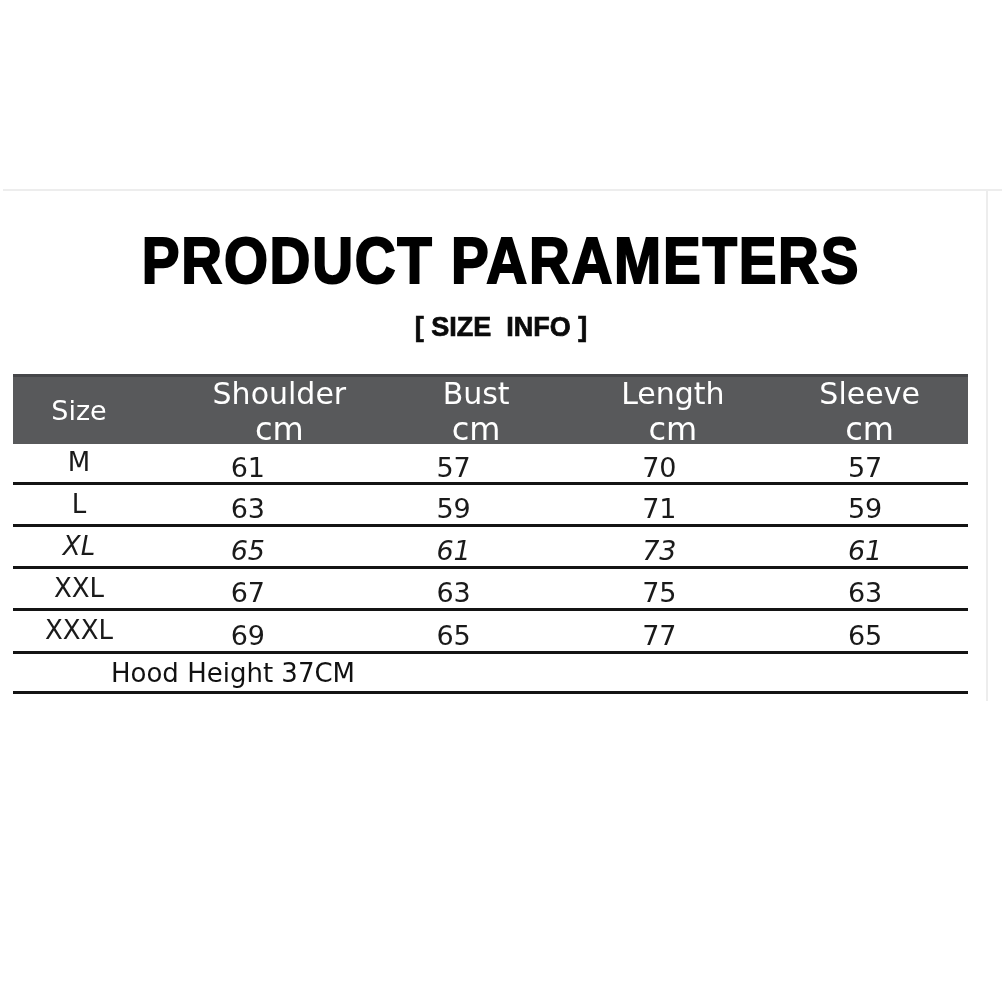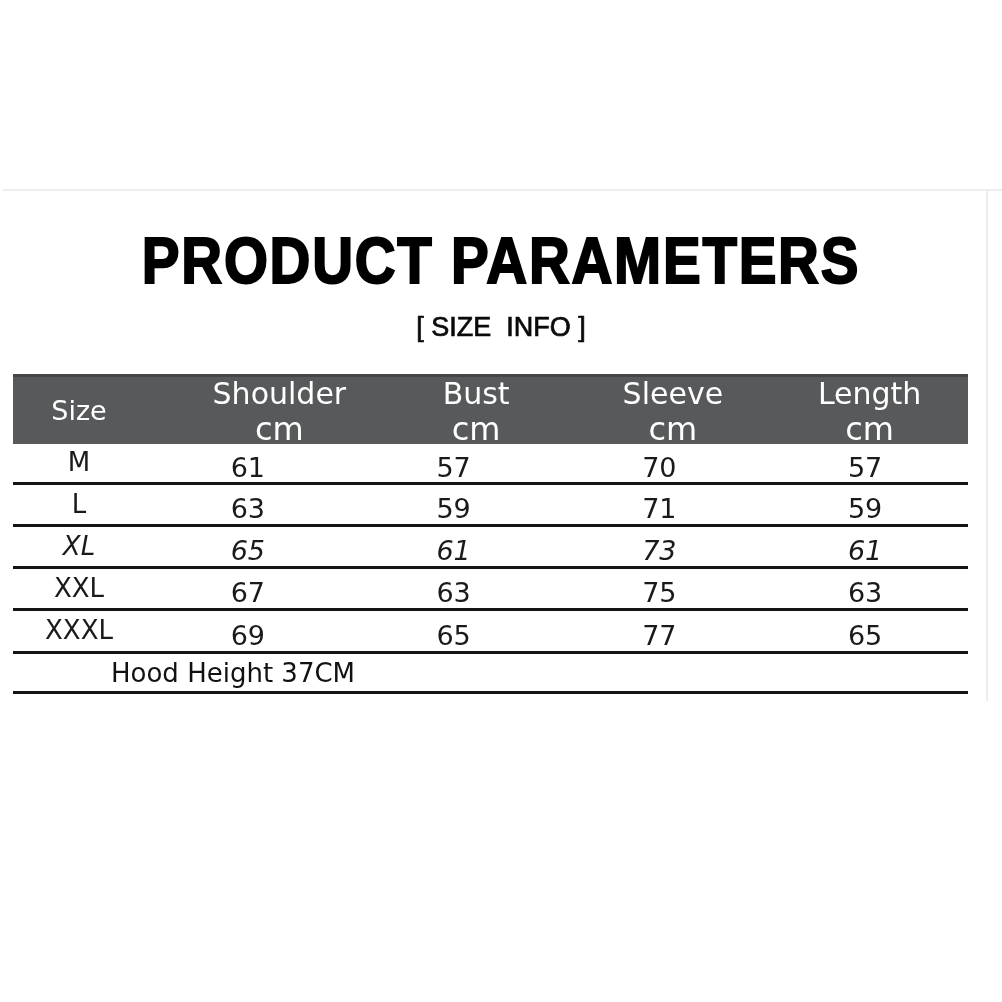--- a/index.html
+++ b/index.html
@@ -16,21 +16,21 @@
   }
   .main-title {
     position:absolute; left:0; top:228px; width:100%; text-align:center;
     font-family:"Liberation Sans", sans-serif; font-weight:bold; font-size:65px;
     line-height:1; color:#000; letter-spacing:2px;
     -webkit-text-stroke:2px #000; transform:scaleX(0.87); transform-origin:center;
     white-space:nowrap;
   }
   .sub-title {
     position:absolute; left:0; top:312px; width:100%; text-align:center;
-    font-family:"Liberation Sans", sans-serif; font-weight:normal; font-size:27px;
+    font-family:"Liberation Sans", sans-serif; font-weight:bold; font-size:27px;
     line-height:1.15; color:#0a0a0a; -webkit-text-stroke:0.7px #0a0a0a;
     white-space:pre;
   }
   .size-table { position:absolute; left:13px; top:374px; width:955px; }
 
   
   .thead {
     display:flex; height:70px; background:#58595b; color:#ffffff;
     border-top:3px solid #454649;
     gap:36px;
@@ -83,22 +83,22 @@
   <div class="sub-title">[ SIZE  INFO ]</div>
 
   <div class="size-table">
 
     <div class="thead">
       <div class="size-cell">Size</div>
       <div class="col-group">
         <div class="head-row-top">
           <div class="head-cell">Shoulder</div>
           <div class="head-cell">Bust</div>
+          <div class="head-cell">Length</div>
           <div class="head-cell">Sleeve</div>
-          <div class="head-cell">Length</div>
         </div>
         <div class="head-divider"></div>
         <div class="head-row-bottom">
           <div class="head-cell unit">cm</div>
           <div class="head-cell unit">cm</div>
           <div class="head-cell unit">cm</div>
           <div class="head-cell unit">cm</div>
         </div>
       </div>
     </div>

